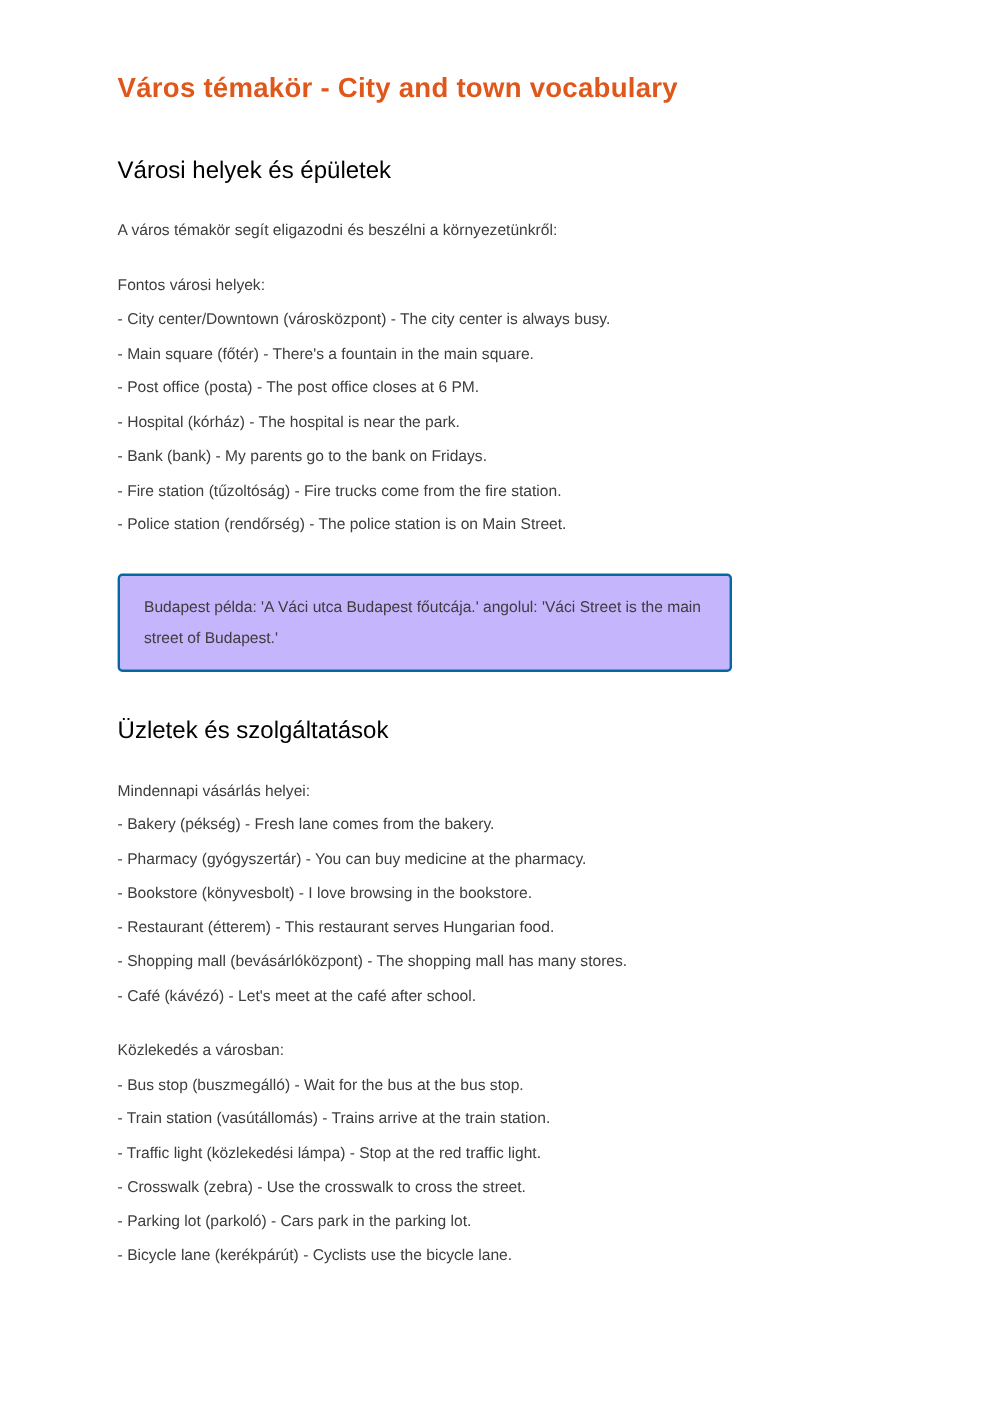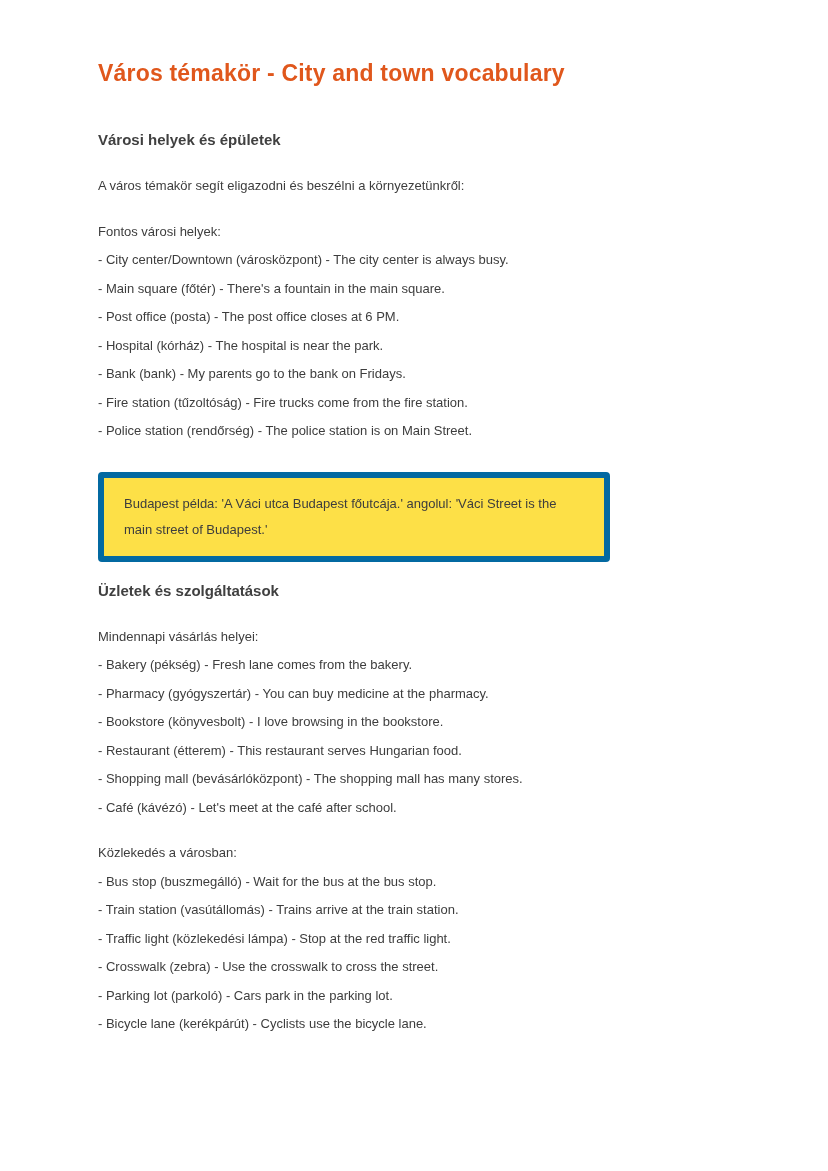--- a/index.html
+++ b/index.html
@@ -19,42 +19,42 @@
     background: #ffffff;
   }
   h1.doc-title {
     color: #e0571c;
     font-size: 23px;
     font-weight: 700;
     margin: 0 0 44px 0;
     letter-spacing: 0.2px;
   }
   h2.section-heading {
-    color: #404040;
-    font-size: 15px;
-    font-weight: 700;
+    color: #000000;
+    font-size: 20px;
+    font-weight: 400;
     margin: 0 0 24px 0;
   }
   section { margin: 0; }
-  section + section { margin-top: 20px; }
+  section + section { margin-top: 38px; }
   p {
     margin: 0;
     font-size: 13px;
     line-height: 28.5px;
   }
   .intro {
     margin-bottom: 17px;
   }
   .list-label {
     margin-top: 17px;
   }
   .vocab-list { margin: 0; }
   .callout {
-    background: #fde047;
-    border: 6px solid #0369a1;
+    background: #c4b5fd;
+    border: 2px solid #0369a1;
     border-radius: 4px;
     padding: 13px 20px;
     margin-top: 26px;
     margin-bottom: 0;
   }
   .callout p {
     line-height: 26px;
   }
 </style>
 </head>

